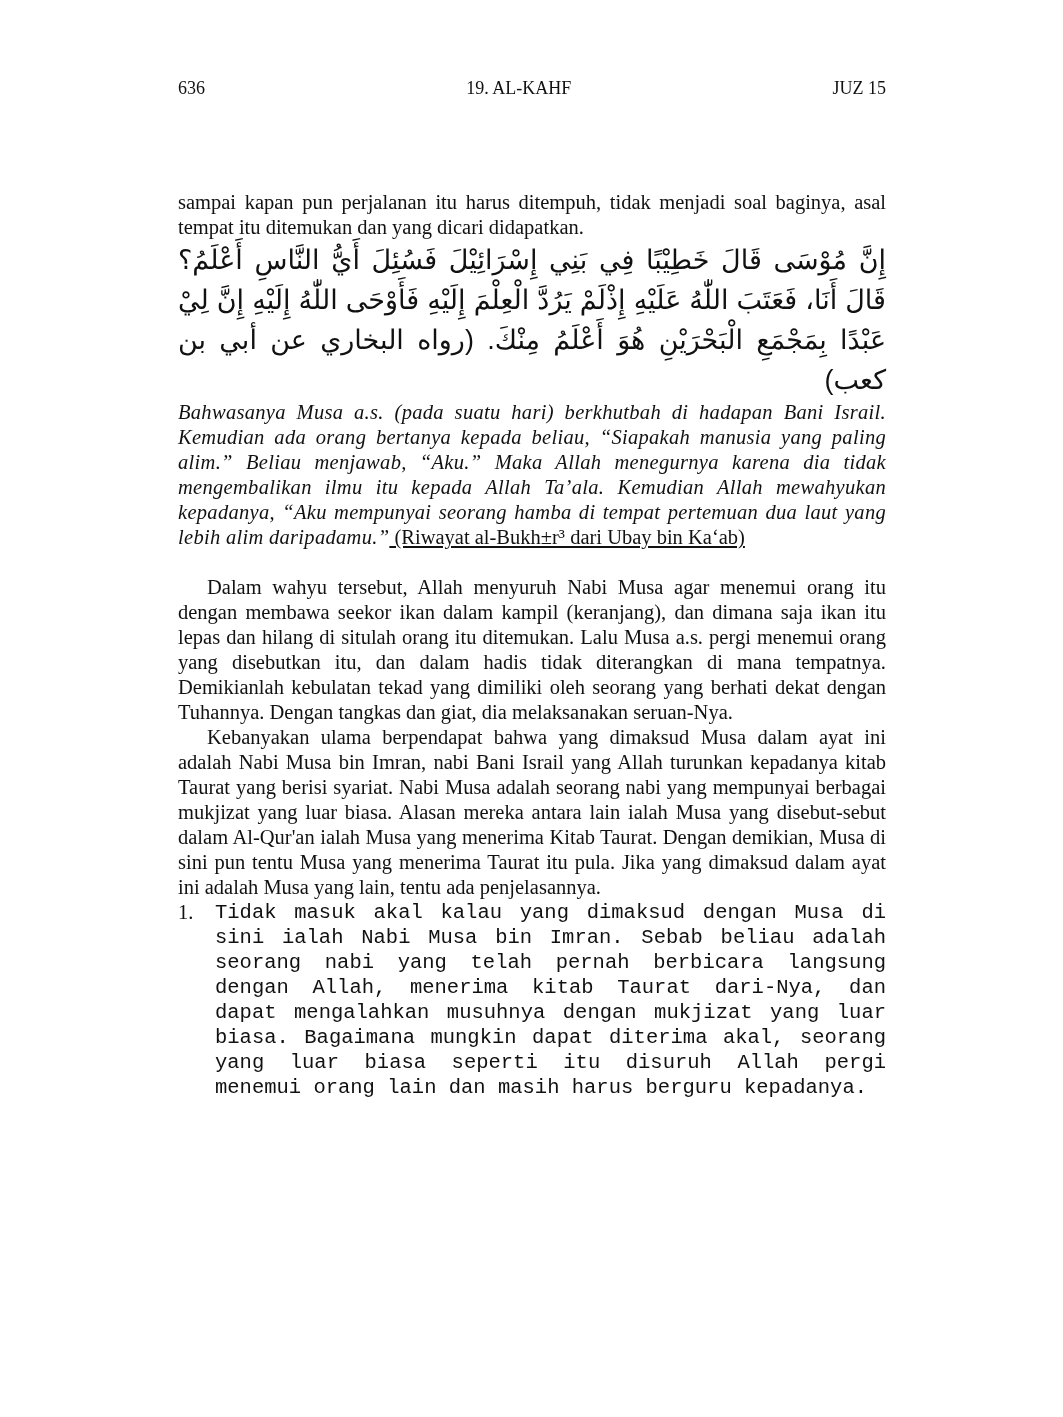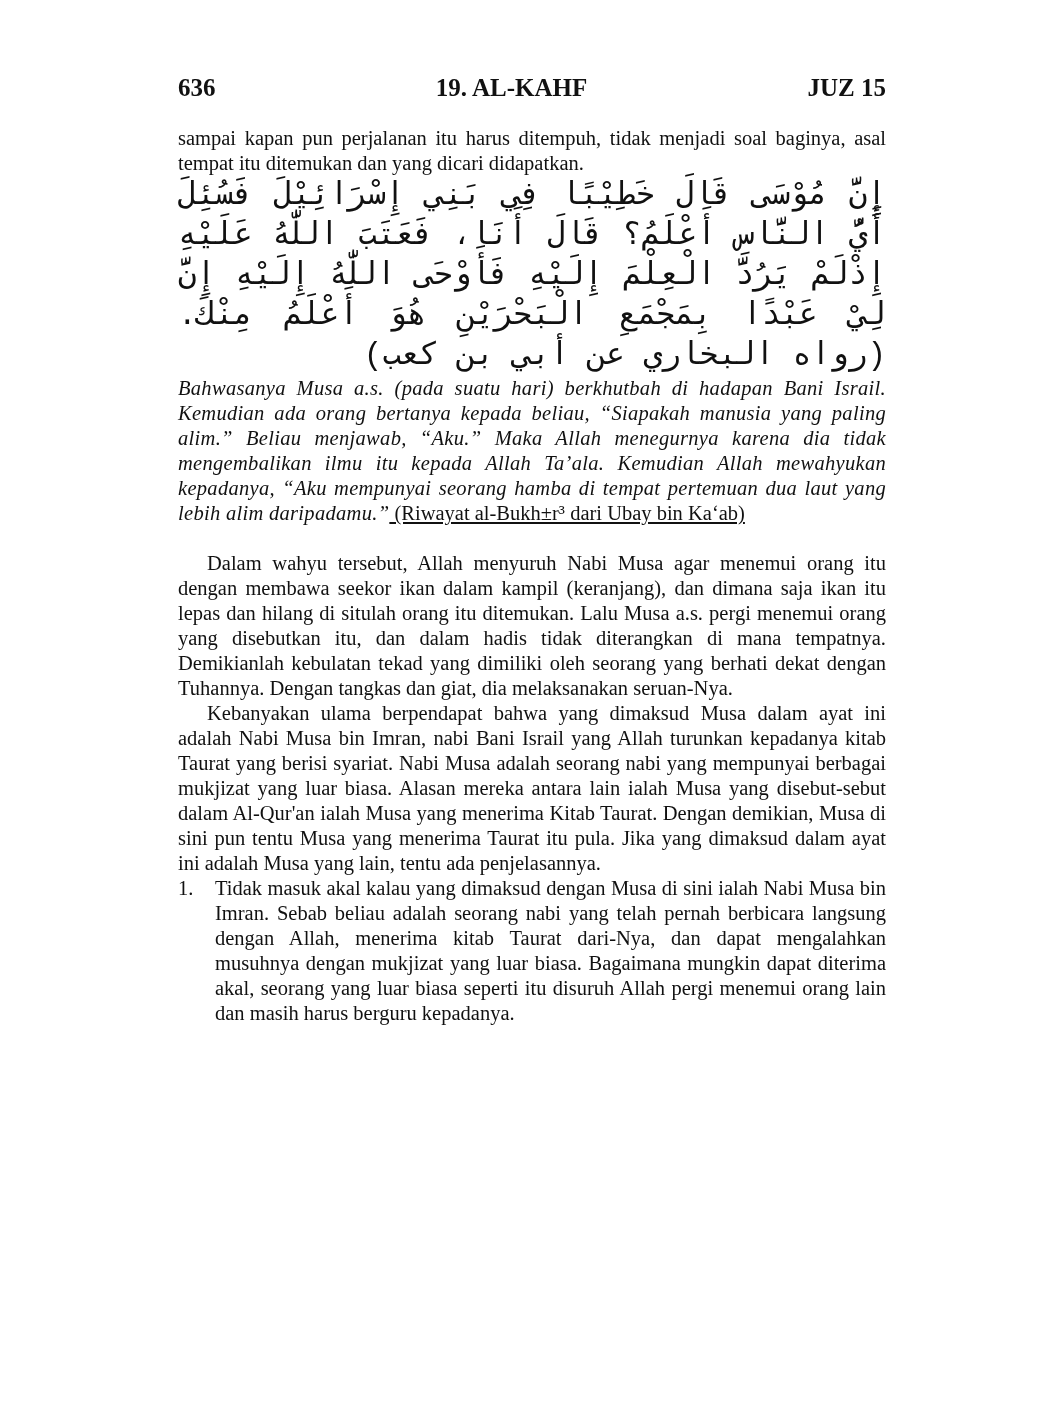--- a/index.html
+++ b/index.html
@@ -17,42 +17,41 @@
     }
     .page {
       position: absolute;
       left: 178px;
       top: 76px;
       width: 708px;
     }
     .running-head {
       display: flex;
       justify-content: space-between;
-      font-size: 25px;
+      font-size: 18px;
       line-height: 24px;
       height: 24px;
-      font-weight: bold;
     }
     .running-head span { display: block; }
     .content {
-      margin-top: 26px;
+      margin-top: 90px;
       font-size: 20.5px;
       line-height: 25px;
       text-align: justify;
     }
     .content p {
       margin: 0;
       text-align: justify;
     }
     .indent { text-indent: 29px; }
     .arabic {
       direction: rtl;
       text-align: justify;
-      font-family: Liberation Mono, monospace;
-      font-size: 31px;
+      font-family: Liberation Sans, sans-serif;
+      font-size: 27px;
       line-height: 40px;
       margin: 4px 0 4px 0;
       text-align-last: right;
     }
     .translation {
       margin-top: 4px;
       font-style: italic;
       letter-spacing: 0.3px;
     }
     .translation .ref { font-style: normal; letter-spacing: 0; text-decoration: underline; }
@@ -65,20 +64,21 @@
     .list li {
       display: flex;
     }
     .list .num {
       width: 37px;
       flex: 0 0 37px;
     }
     .list .body {
       flex: 1;
       text-align: justify;
+      font-family: Liberation Mono, monospace;
     }
   </style>
 </head>
 <body>
 
 <div class="page">
 
   <div class="running-head">
     <span>636</span>
     <span>19. AL-KAHF</span>

